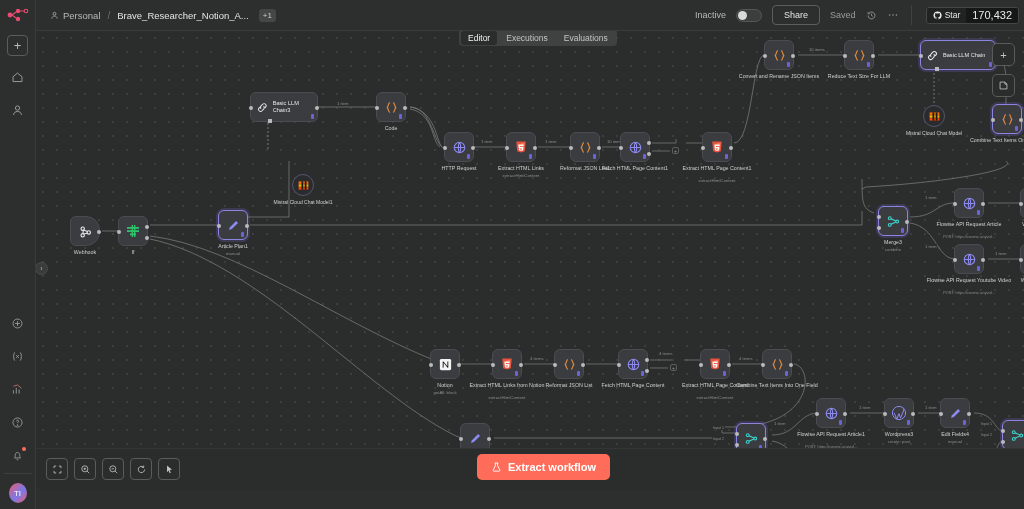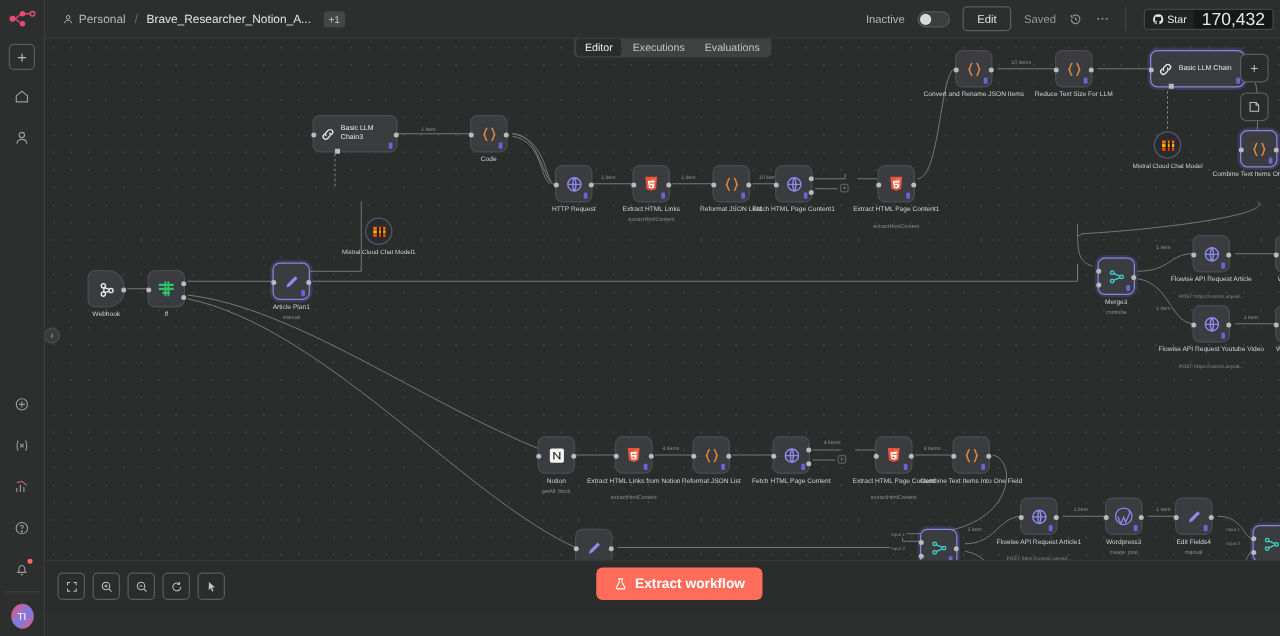--- a/index.html
+++ b/index.html
@@ -71,21 +71,21 @@
     border:1px solid #5c5d5d; border-radius:4px; color:#e2e3e3; font-size:9px;
     padding: 4px 11px; background: transparent;
   }
   .saved-lbl { color:#9a9c9c; font-size:9px; }
   .hdr-ico { color:#9a9c9c; font-size:11px; display:flex; align-items:center; }
   .gh {
     display:flex; align-items:center; height:17px; border-radius:3px; overflow:hidden;
     border:1px solid #44. ; border:1px solid #454646; margin-left: 4px;
   }
   .gh-left { background:#212222; color:#e8e9e9; font-size:8.5px; display:flex; align-items:center; gap:3px; padding: 0 6px; height:100%; }
-  .gh-right { background:#161717; color:#e8e9e9; font-size:14px; padding: 0 6px; height:100%; display:flex; align-items:center; }
+  .gh-right { background:#161717; color:#e8e9e9; font-size:11px; padding: 0 6px; height:100%; display:flex; align-items:center; }
   .hdr-divider { width:1px; height:20px; background:#3f4040; margin-left:2px; }
 
   
   #tabs {
     position: absolute; left: 459px; top: 29px; height: 17px;
     background: #404141; border-radius: 4px; display:flex; align-items:center;
     padding: 2px; gap: 2px; z-index: 20;
   }
   .tab { font-size: 8.5px; color:#c3c5c5; padding: 2px 7px; border-radius:3px; }
   .tab.active { background:#2b2c2c; color:#f0f1f1; }
@@ -254,21 +254,21 @@
     <span class="crumb-sep">/</span>
     <span class="crumb-name">Brave_Researcher_Notion_A...</span>
     <span class="crumb-badge">+1</span>
 
     <div class="hdr-right">
       <span class="inactive-lbl">Inactive</span>
       <div class="toggle">
           <div class="knob"></div>
         </div>
       <div class="share-btn">
-        <span>Edit</span>
+        <span>Share</span>
       </div>
       <span class="saved-lbl">Saved</span>
       <div class="hdr-ico">
         <svg width="11" height="11" viewBox="0 0 16 16" fill="none" stroke="#9a9c9c" stroke-width="1.2">
           <path d="M3 8a5 5 0 1 0 1.6-3.7"></path>
             <path d="M3 3v2.5h2.5"></path>
             <path d="M8 5.5V8l1.8 1.2"></path>
         </svg>
       </div>
       <div class="hdr-ico">

